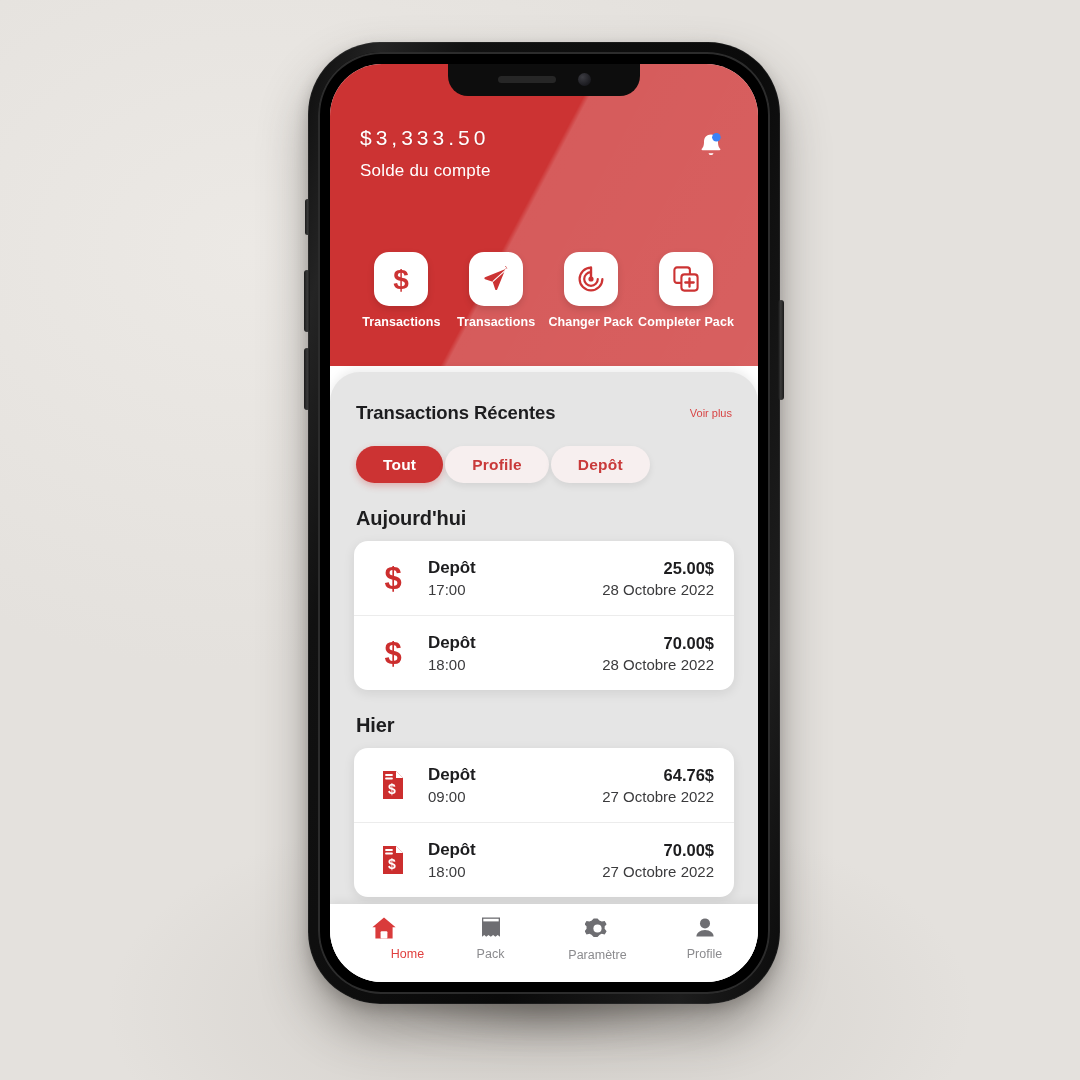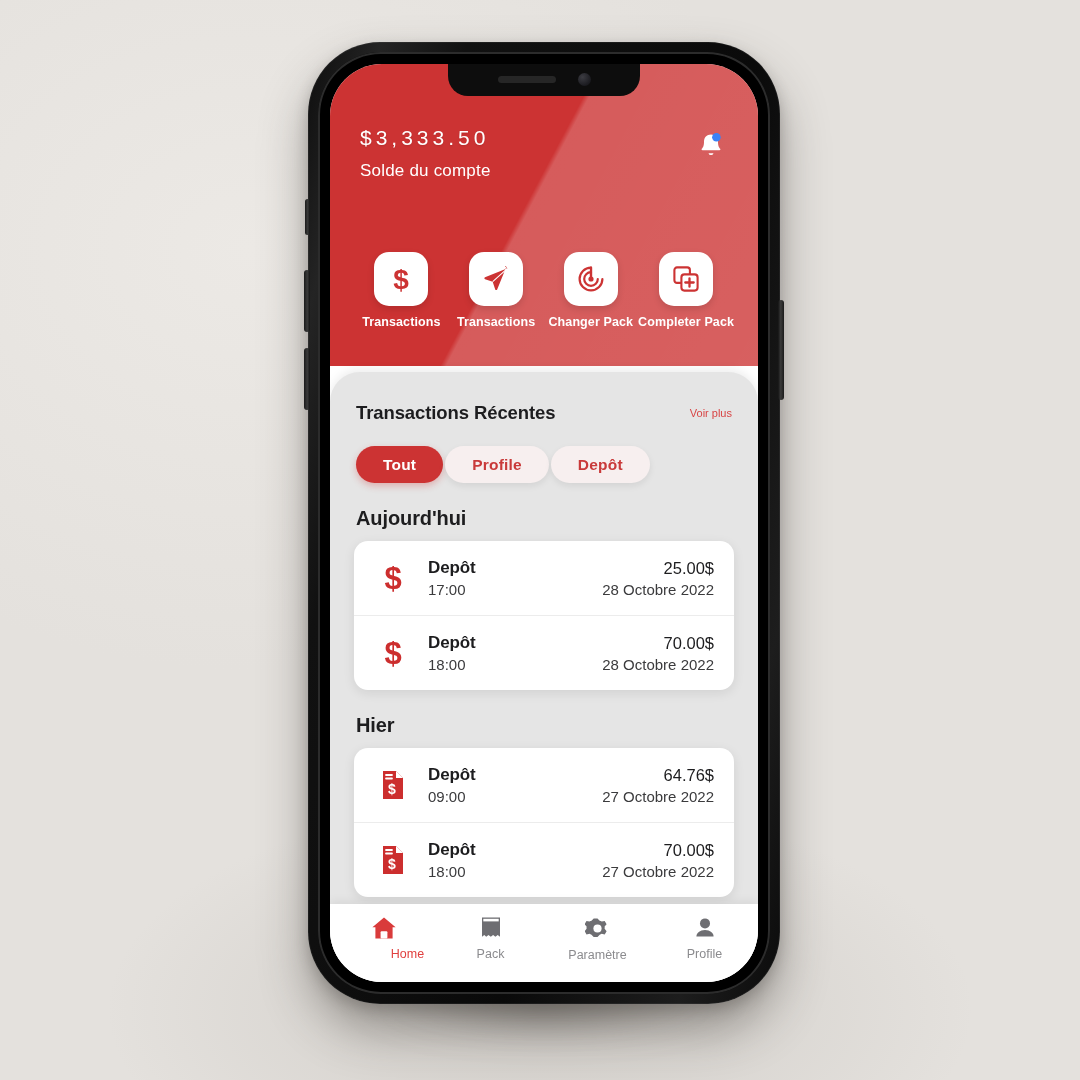--- a/index.html
+++ b/index.html
@@ -152,21 +152,21 @@
   .tx{
     display:flex; align-items:center; gap:18px;
     padding:17px 20px 17px 22px;
   }
   .tx + .tx{ border-top:1px solid #ECECEC; }
   .tx-icon{ width:34px; display:flex; align-items:center; justify-content:center; flex:0 0 auto; }
   .tx-mid{ flex:1 1 auto; }
   .tx-title{ font-size:17px; font-weight:bold; color:#1d1d1f; letter-spacing:-0.1px; }
   .tx-time{ font-size:15px; color:#3b3b3d; margin-top:3px; }
   .tx-right{ text-align:right; }
-  .tx-amount{ font-size:16.5px; font-weight:normal; color:#1d1d1f; }
+  .tx-amount{ font-size:16.5px; font-weight:bold; color:#1d1d1f; }
   .tx-date{ font-size:15px; color:#3b3b3d; margin-top:3px; white-space:nowrap; }
 
   
   .tabbar{
     position:absolute; left:0; right:0; bottom:0; height:78px;
     background:#fff; display:flex; align-items:flex-start; justify-content:space-around;
     padding-top:12px; box-shadow:0 -2px 10px rgba(0,0,0,0.07);
   }
   .tab{ width:84px; display:flex; flex-direction:column; align-items:center; gap:7px; }
   .tab-label{ font-size:12.5px; color:#8b8b8e; }

